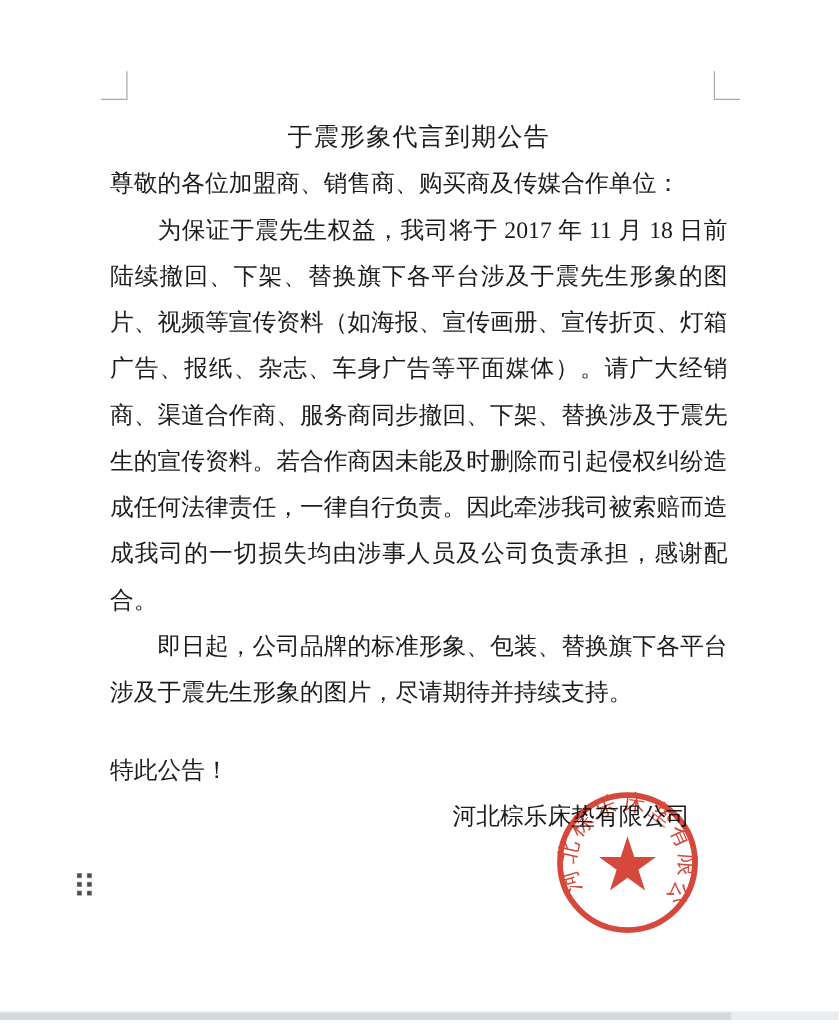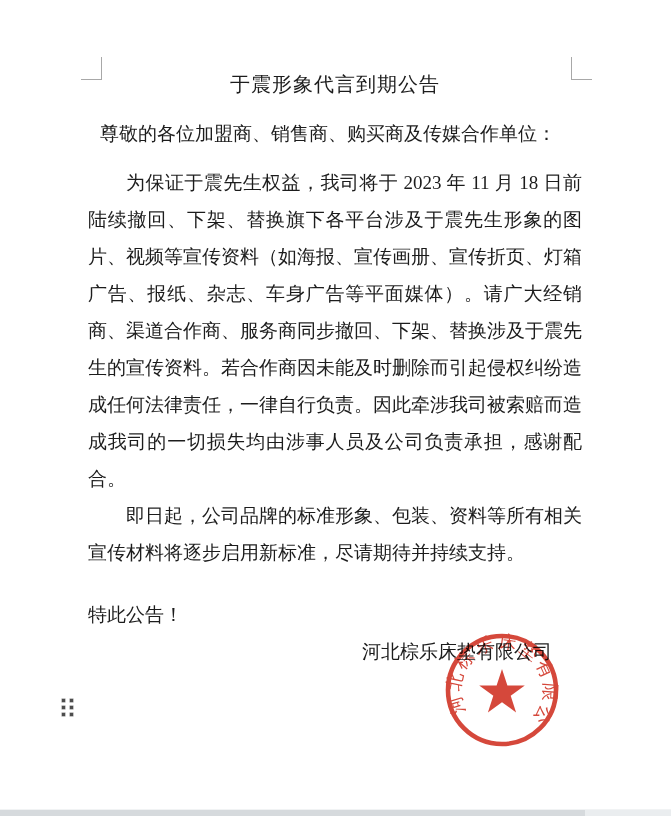--- a/index.html
+++ b/index.html
@@ -15,28 +15,28 @@
   .mark .v{position:absolute;width:1px;height:22px;background:#a8a8a8;}
   .mark-tl{left:81px;top:57px;width:21px;height:23px;}
   .mark-tl .h{left:0;top:22px;}
   .mark-tl .v{left:20px;top:0;}
   .mark-tr{left:571px;top:57px;width:21px;height:23px;}
   .mark-tr .h{left:0;top:22px;}
   .mark-tr .v{left:0;top:0;}
 
   
   .doc{
-    position:absolute;left:88px;top:66px;width:494px;
+    position:absolute;left:88px;top:92px;width:494px;
     font-size:19px;line-height:37px;
   }
   .doc-title{
     margin:0;font-size:20px;font-weight:normal;text-align:center;
     line-height:37px;letter-spacing:1px;
   }
-  .salutation{margin:12px;text-align:justify;}
+  .salutation{margin:0;text-align:justify;}
   .para{
     margin:0;text-indent:2em;text-align:justify;
     text-justify:inter-character;
   }
   .closing{margin:25px 0 0 0;}
   .sign-block{text-align:right;padding-right:30px;}
   .sign-line{margin:0;}
 
   
   .seal{
@@ -74,22 +74,22 @@
   <span class="v"></span>
 </div>
 <div class="mark mark-tr">
   <span class="h"></span>
   <span class="v"></span>
 </div>
 
 <div class="doc">
   <h1 class="doc-title">于震形象代言到期公告</h1>
   <p class="salutation">尊敬的各位加盟商、销售商、购买商及传媒合作单位：</p>
-  <p class="para">为保证于震先生权益，我司将于 2023 年 11 月 18 日前陆续撤回、下架、替换旗下各平台涉及于震先生形象的图片、视频等宣传资料（如海报、宣传画册、宣传折页、灯箱广告、报纸、杂志、车身广告等平面媒体）。请广大经销商、渠道合作商、服务商同步撤回、下架、替换涉及于震先生的宣传资料。若合作商因未能及时删除而引起侵权纠纷造成任何法律责任，一律自行负责。因此牵涉我司被索赔而造成我司的一切损失均由涉事人员及公司负责承担，感谢配合。</p>
-  <p class="para">即日起，公司品牌的标准形象、包装、资料等所有相关宣传材料将逐步启用新标准，尽请期待并持续支持。</p>
+  <p class="para">为保证于震先生权益，我司将于 2017 年 11 月 18 日前陆续撤回、下架、替换旗下各平台涉及于震先生形象的图片、视频等宣传资料（如海报、宣传画册、宣传折页、灯箱广告、报纸、杂志、车身广告等平面媒体）。请广大经销商、渠道合作商、服务商同步撤回、下架、替换涉及于震先生的宣传资料。若合作商因未能及时删除而引起侵权纠纷造成任何法律责任，一律自行负责。因此牵涉我司被索赔而造成我司的一切损失均由涉事人员及公司负责承担，感谢配合。</p>
+  <p class="para">即日起，公司品牌的标准形象、包装、替换旗下各平台涉及于震先生形象的图片，尽请期待并持续支持。</p>
   <p class="closing">特此公告！</p>
   <div class="sign-block">
     <p class="sign-line">河北棕乐床垫有限公司</p>
   </div>
 </div>
 
 <svg class="seal" viewBox="0 0 116 116" xmlns="http://www.w3.org/2000/svg">
   <defs>
     <path id="seal-arc" d="M 23.6 82.1 A 42 42 0 1 1 92.4 82.1" fill="none"></path>
   </defs>

